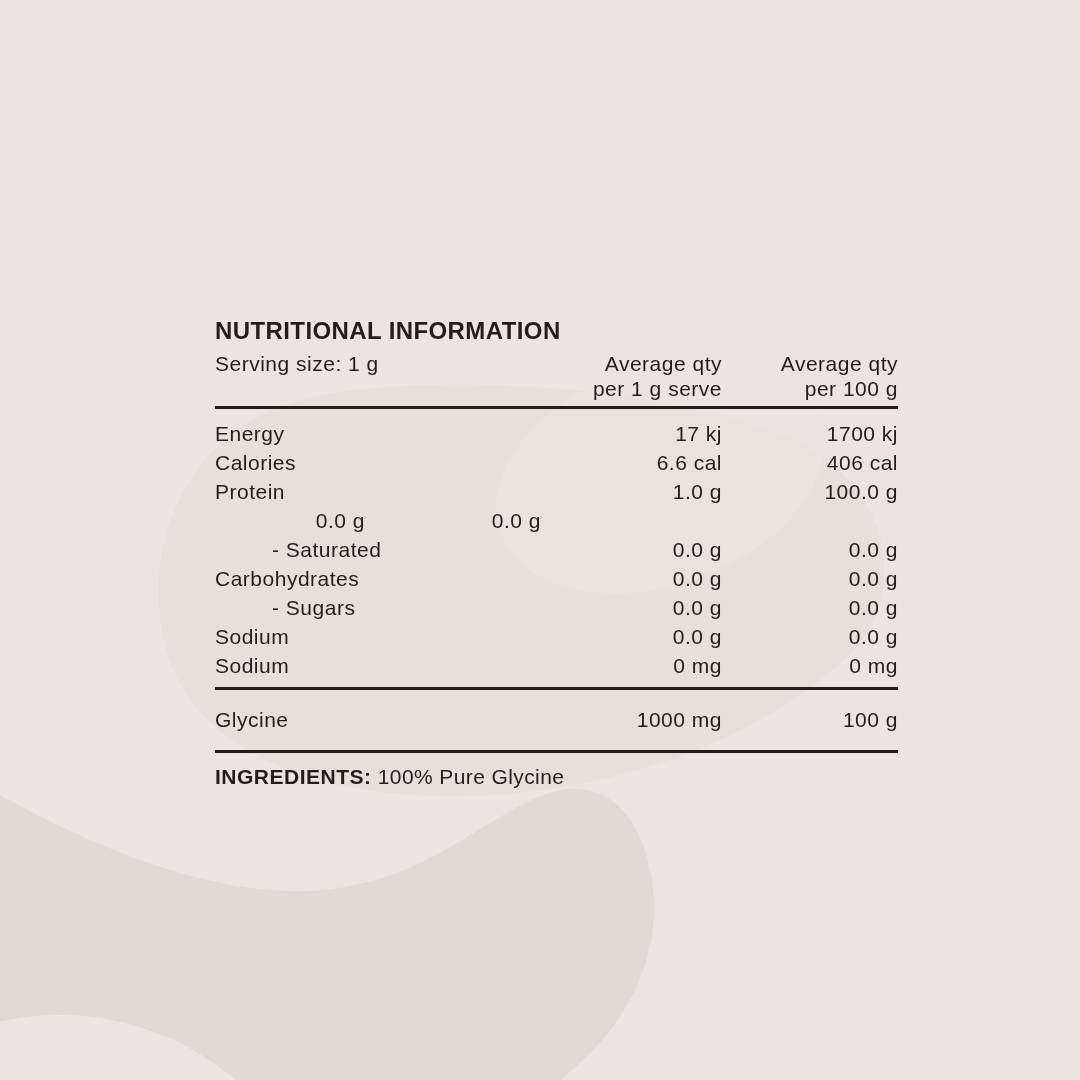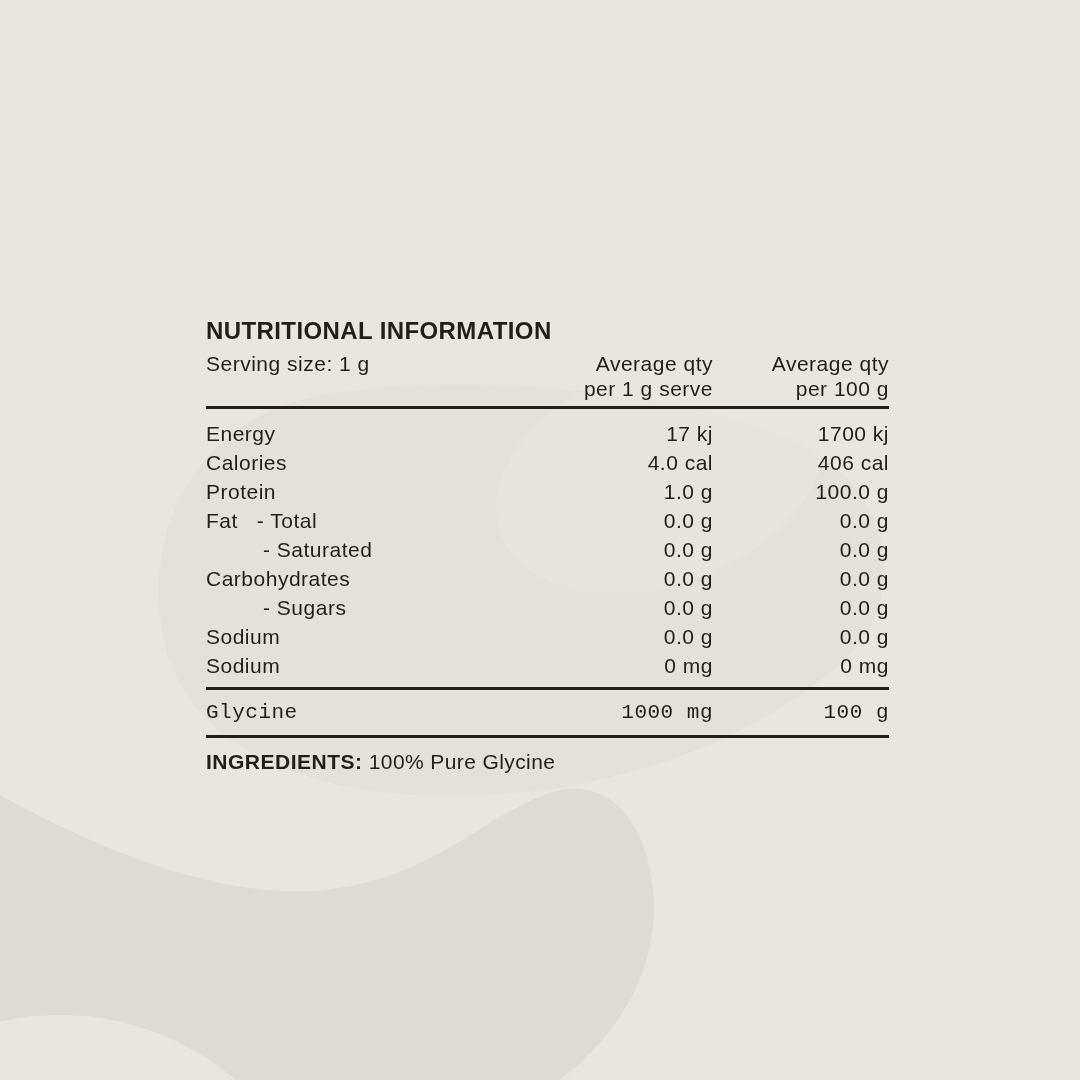--- a/index.html
+++ b/index.html
@@ -13,21 +13,21 @@
   body{
     width:1080px;height:1080px;
     background:var(--bg);
     font-family:"Liberation Sans",sans-serif;
     color:var(--text);
     overflow:hidden;
     position:relative;
   }
   .blobs{position:absolute;left:0;top:0;width:1080px;height:1080px;}
   .panel{
-    position:absolute;left:206px;top:317px;width:683px;
+    position:absolute;left:215px;top:317px;width:683px;
   }
   .panel-title{
     margin:0;
     font-size:24px;line-height:28px;
     font-weight:700;
     letter-spacing:0.4px;
   }
   .head-row{
     display:flex;
     margin-top:6px;
@@ -40,21 +40,21 @@
   .rule{height:3px;background:var(--rule);}
   .rule-top{margin-top:5px;}
   .rows{margin-top:10px;}
   .row{
     display:flex;align-items:center;
     height:29px;
     font-size:21px;letter-spacing:0.5px;
   }
   .lbl{flex:1;white-space:pre;}
   .rule-mid{margin-top:7px;}
-  .row-glycine{height:45px;font-family:Liberation Mono, monospace;}
+  .row-glycine{height:60px;}
   .ingredients{
     margin:12px 0 0 0;
     font-size:21px;letter-spacing:0.4px;
   }
   .ingredients strong{font-weight:700;letter-spacing:0.5px;text-align:right;}
 </style>
 </head>
 <body>
 
 <svg class="blobs" viewBox="0 0 1080 1080" aria-hidden="true">
@@ -85,30 +85,29 @@
   <div class="rule rule-top"></div>
 
   <div class="rows">
     <div class="row">
       <span class="lbl">Energy</span>
       <span class="col-qty">17 kj</span>
       <span class="col-100">1700 kj</span>
     </div>
     <div class="row">
       <span class="lbl">Calories</span>
-      <span class="col-qty">4.0 cal</span>
+      <span class="col-qty">6.6 cal</span>
       <span class="col-100">406 cal</span>
     </div>
     <div class="row">
       <span class="lbl">Protein</span>
       <span class="col-qty">1.0 g</span>
       <span class="col-100">100.0 g</span>
     </div>
     <div class="row">
-      <span class="lbl">Fat   - Total</span>
       <span class="col-qty">0.0 g</span>
       <span class="col-100">0.0 g</span>
     </div>
     <div class="row">
       <span class="lbl">         - Saturated</span>
       <span class="col-qty">0.0 g</span>
       <span class="col-100">0.0 g</span>
     </div>
     <div class="row">
       <span class="lbl">Carbohydrates</span>

